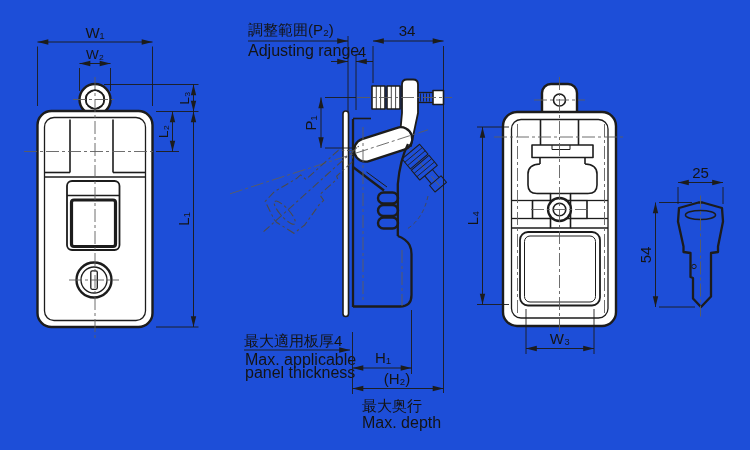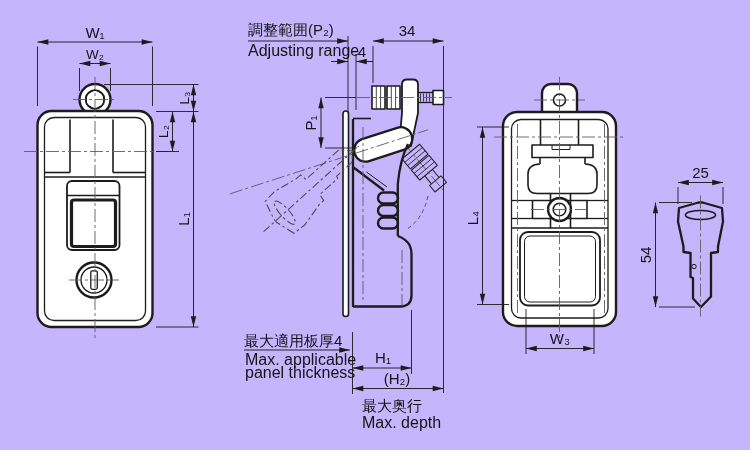--- a/index.html
+++ b/index.html
@@ -1,16 +1,16 @@
 <!DOCTYPE html>
 <html><head>
 <meta charset="utf-8">
 <style>
   html,body{margin:0;padding:0;background:#fff;width:750px;height:450px;overflow:hidden;}
-  .sheet{width:750px;height:450px;background:#c4b5fd;}
+  .sheet{width:750px;height:450px;background:#1d4ed8;}
   svg{display:block;}
   svg *{vector-effect:none;}
   .stroke{stroke:#1c1c1c;fill:none;stroke-linejoin:round;}
   .o2{stroke-width:2.3;}
   .o18{stroke-width:1.8;}
   .o16{stroke-width:1.6;}
   .o13{stroke-width:1.3;}
   .o1{stroke-width:1;}
   .o08{stroke-width:0.8;}
   .o24{stroke-width:2.4;}

